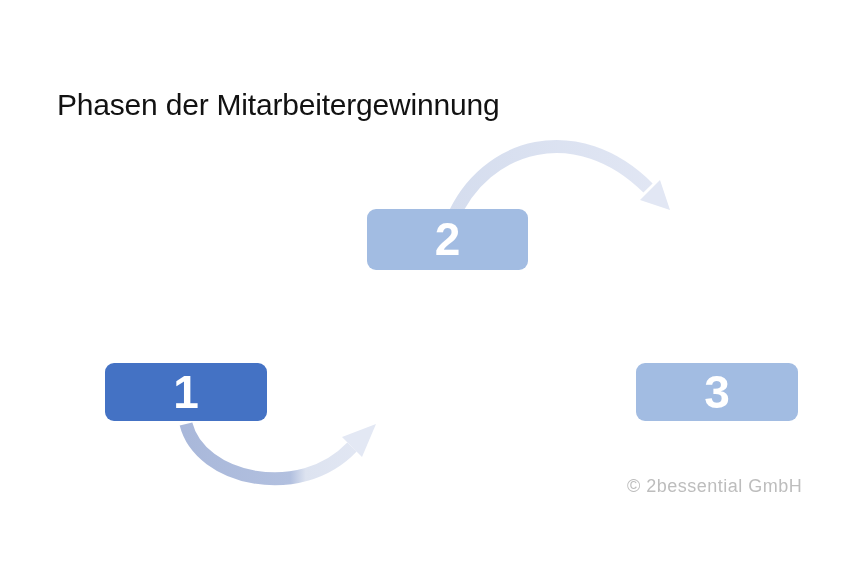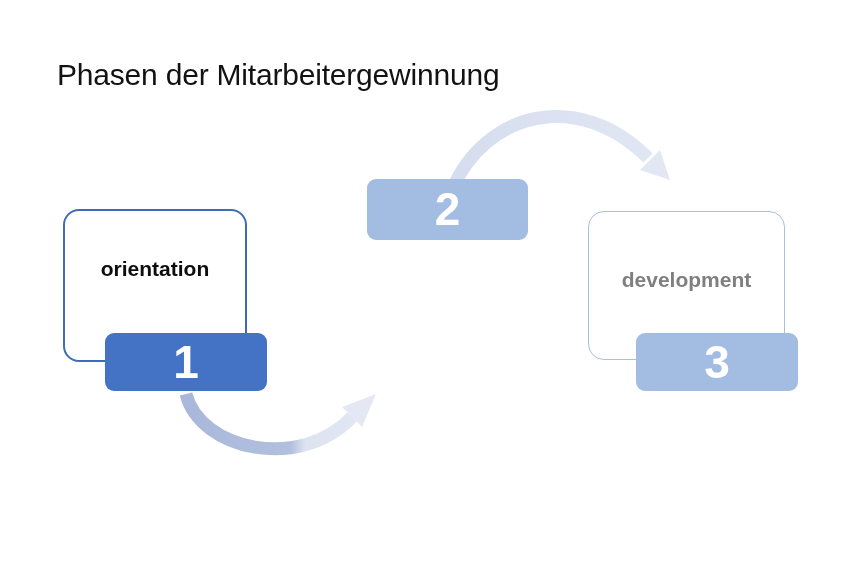--- a/index.html
+++ b/index.html
@@ -4,20 +4,21 @@
 <style>
   * { margin: 0; padding: 0; box-sizing: border-box; }
   html, body { background: #ffffff; }
   .canvas {
     position: relative;
     width: 845px;
     height: 476px;
     background: #ffffff;
     font-family: "Liberation Sans", sans-serif;
     overflow: hidden;
+    margin-top: 30px;
   }
   .title {
     position: absolute;
     left: 57px;
     top: 58px;
     font-size: 30px;
     font-weight: 500;
     color: #121212;
     letter-spacing: -0.2px;
     white-space: nowrap;
@@ -97,26 +98,21 @@
       <path d="M 186 394 C 200 450, 300 472, 352 417" fill="none" stroke="url(#gradBottom)" stroke-width="13"></path>
       <polygon points="376,394 362,427 342,407" fill="#e3e8f4"></polygon>
     </g>
 
     <g>
       <path d="M 452 190 C 485 112, 578 88, 648 158" fill="none" stroke="url(#gradTop)" stroke-width="13"></path>
       <polygon points="670,180 640,170 660,150" fill="#e2e7f4"></polygon>
     </g>
   </svg>
 
-  <div class="phase-box box-1">
-    <div class="phase-label">orientation</div>
-  </div>
   <div class="badge badge-1">1</div>
 
   <div class="badge badge-2">2</div>
 
-  <div class="phase-box box-3">
-    <div class="phase-label">development</div>
-  </div>
   <div class="badge badge-3">3</div>
 
+  <div class="copyright">© 2bessential GmbH</div>
 
 </div>
 
 </body></html>

